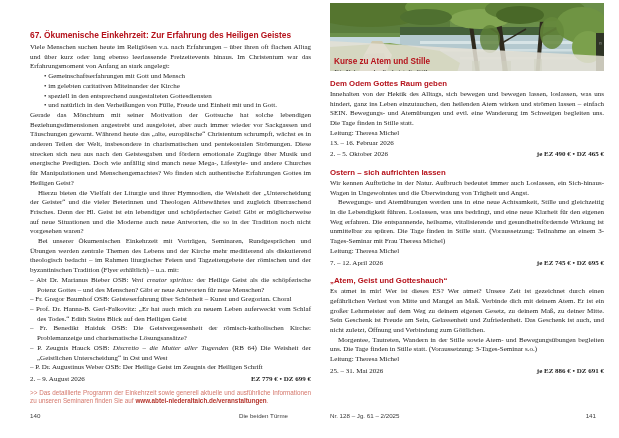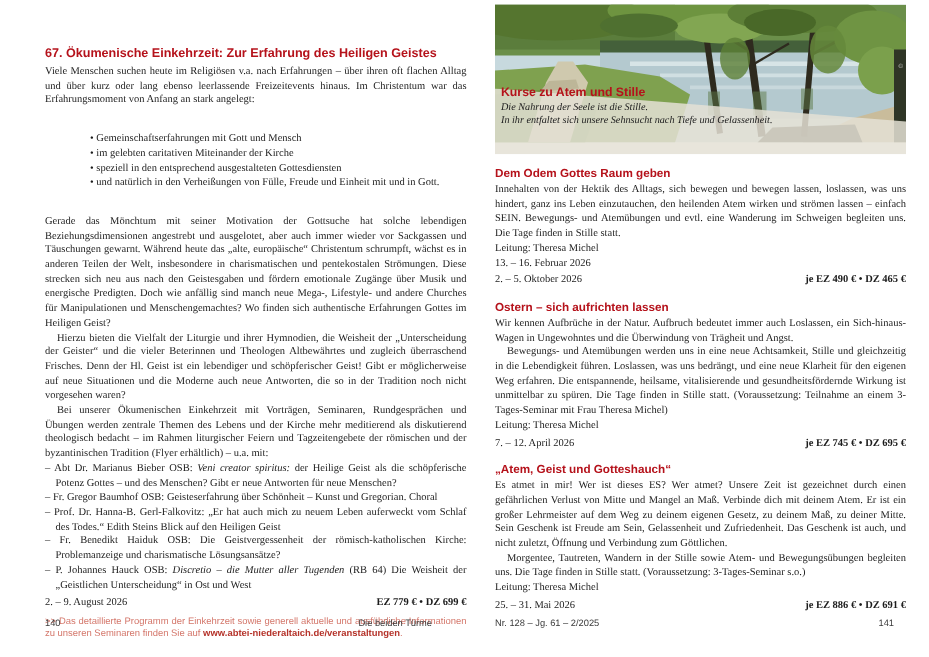--- a/index.html
+++ b/index.html
@@ -4,36 +4,36 @@
 <style>
   html,body{margin:0;padding:0;background:#ffffff;}
   .spread{position:relative;width:619px;height:438px;background:#ffffff;overflow:hidden;
           font-family:"Liberation Serif",serif;color:#1c1c1c;}
   
   .page-left{position:absolute;left:30px;top:30px;width:281px;}
   .main-heading{font-family:"Liberation Sans",sans-serif;font-weight:bold;font-size:8.4px;
                 color:#b5121b;margin:0 0 3px 0;line-height:10px;}
   .body-p{font-size:7px;line-height:9.7px;text-align:justify;margin:0;}
   .indent{text-indent:8px;}
-  ul.bullets{margin:16px;padding:0 0 0 14px;list-style:none;}
+  ul.bullets{margin:0;padding:0 0 0 14px;list-style:none;}
   ul.bullets li{font-size:7px;line-height:9.7px;}
   ul.bullets li::before{content:"• ";}
   .speakers{margin:0;padding:0;list-style:none;}
   .speakers li{font-size:7px;line-height:9.7px;text-align:justify;
                padding-left:7px;text-indent:-7px;}
   .speakers li::before{content:"– ";}
   .it{font-style:italic;}
   .price-row{display:flex;justify-content:space-between;font-size:7px;line-height:9.7px;margin-top:2px;}
   .price{font-weight:bold;text-align:right;}
   .red-note{font-family:"Liberation Sans",sans-serif;font-size:6.3px;line-height:8.2px;
             color:#d4776b;margin-top:4px;text-align:justify;}
   .red-note .url{font-weight:bold;color:#b5342b;}
   
   .page-right{position:absolute;left:330px;top:3px;width:274px;}
-  .photo{position:relative;width:274px;height:100px;overflow:hidden;}
+  .photo{position:relative;width:274px;height:68px;overflow:hidden;}
   .photo svg{display:block;}
   .caption-band{position:absolute;left:0;top:0;width:100%;height:100%;
                 background:rgba(228,225,213,0.85);
                 clip-path:polygon(0 56%,100% 78%,100% 100%,0 100%);}
   .caption-title{position:absolute;left:4px;top:54px;font-family:"Liberation Sans",sans-serif;
                  font-weight:bold;font-size:8.2px;color:#b5121b;}
   .caption-line1{position:absolute;left:4px;top:65px;font-style:italic;font-size:6.8px;color:#222;}
   .caption-line2{position:absolute;left:4px;top:74px;font-style:italic;font-size:6.8px;color:#222;}
   .photo-credit{position:absolute;right:1px;top:38px;writing-mode:vertical-rl;
                 font-family:"Liberation Sans",sans-serif;font-size:4px;color:#e8e8e8;opacity:.8;}
@@ -64,21 +64,22 @@
       <li>und natürlich in den Verheißungen von Fülle, Freude und Einheit mit und in Gott.</li>
     </ul>
     <p class="body-p">Gerade das Mönchtum mit seiner Motivation der Gottsuche hat solche lebendigen Beziehungsdimensionen angestrebt und ausgelotet, aber auch immer wieder vor Sackgassen und Täuschungen gewarnt. Während heute das „alte, europäische“ Christentum schrumpft, wächst es in anderen Teilen der Welt, insbesondere in charismatischen und pentekostalen Strömungen. Diese strecken sich neu aus nach den Geistesgaben und fördern emotionale Zugänge über Musik und energische Predigten. Doch wie anfällig sind manch neue Mega-, Lifestyle- und andere Churches für Manipulationen und Menschengemachtes? Wo finden sich authentische Erfahrungen Gottes im Heiligen Geist?</p>
     <p class="body-p indent">Hierzu bieten die Vielfalt der Liturgie und ihrer Hymnodien, die Weisheit der „Unterscheidung der Geister“ und die vieler Beterinnen und Theologen Altbewährtes und zugleich überraschend Frisches. Denn der Hl. Geist ist ein lebendiger und schöpferischer Geist! Gibt er möglicherweise auf neue Situationen und die Moderne auch neue Antworten, die so in der Tradition noch nicht vorgesehen waren?</p>
     <p class="body-p indent">Bei unserer Ökumenischen Einkehrzeit mit Vorträgen, Seminaren, Rundgesprächen und Übungen werden zentrale Themen des Lebens und der Kirche mehr meditierend als diskutierend theologisch bedacht – im Rahmen liturgischer Feiern und Tagzeitengebete der römischen und der byzantinischen Tradition (Flyer erhältlich) – u.a. mit:</p>
     <ul class="speakers">
       <li><span>Abt Dr. Marianus Bieber OSB: </span><span class="it">Veni creator spiritus:</span><span> der Heilige Geist als die schöpferische Potenz Gottes – und des Menschen? Gibt er neue Antworten für neue Menschen?</span></li>
       <li><span>Fr. Gregor Baumhof OSB: Geisteserfahrung über Schönheit – Kunst und Gregorian. Choral</span><span class="it"></span><span></span></li>
       <li><span>Prof. Dr. Hanna-B. Gerl-Falkovitz: „Er hat auch mich zu neuem Leben auferweckt vom Schlaf des Todes.“ Edith Steins Blick auf den Heiligen Geist</span><span class="it"></span><span></span></li>
       <li><span>Fr. Benedikt Haiduk OSB: Die Geistvergessenheit der römisch-katholischen Kirche: Problemanzeige und charismatische Lösungsansätze?</span><span class="it"></span><span></span></li>
-      <li><span>P. Johannes Hauck OSB: </span><span class="it">Discretio – die Mutter aller Tugenden</span><span> (RB 64) Die Weisheit der „Geistlichen Unterscheidung“ in Ost und West</span></li>
+      <li><span>P. Zeugnis Hauck OSB: </span><span class="it">Discretio – die Mutter aller Tugenden</span><span> (RB 64) Die Weisheit der „Geistlichen Unterscheidung“ in Ost und West</span></li>
+      <li><span>P. Dr. Augustinus Weber OSB: Der Heilige Geist im Zeugnis der Heiligen Schrift</span><span class="it"></span><span></span></li>
     </ul>
     <div class="price-row">
       <span>2. – 9. August 2026</span>
       <span class="price">EZ 779 € • DZ 699 €</span>
     </div>
     <p class="red-note"><span>&gt;&gt; </span><span>Das detaillierte Programm der Einkehrzeit sowie generell aktuelle und ausführliche Informationen zu unseren Seminaren finden Sie auf </span><span class="url">www.abtei-niederaltaich.de/veranstaltungen</span><span>.</span></p>
   </div>
 
   <div class="page-right">
 

